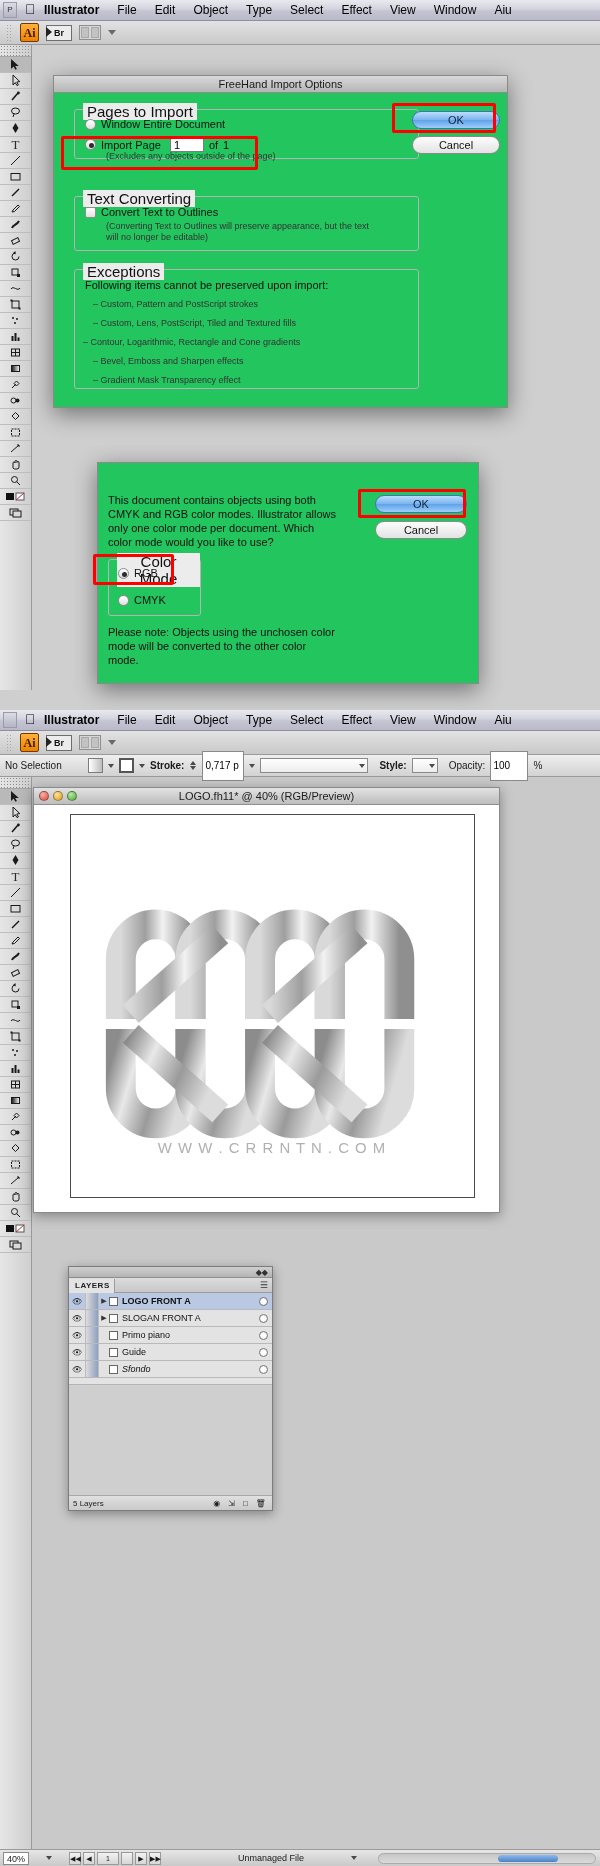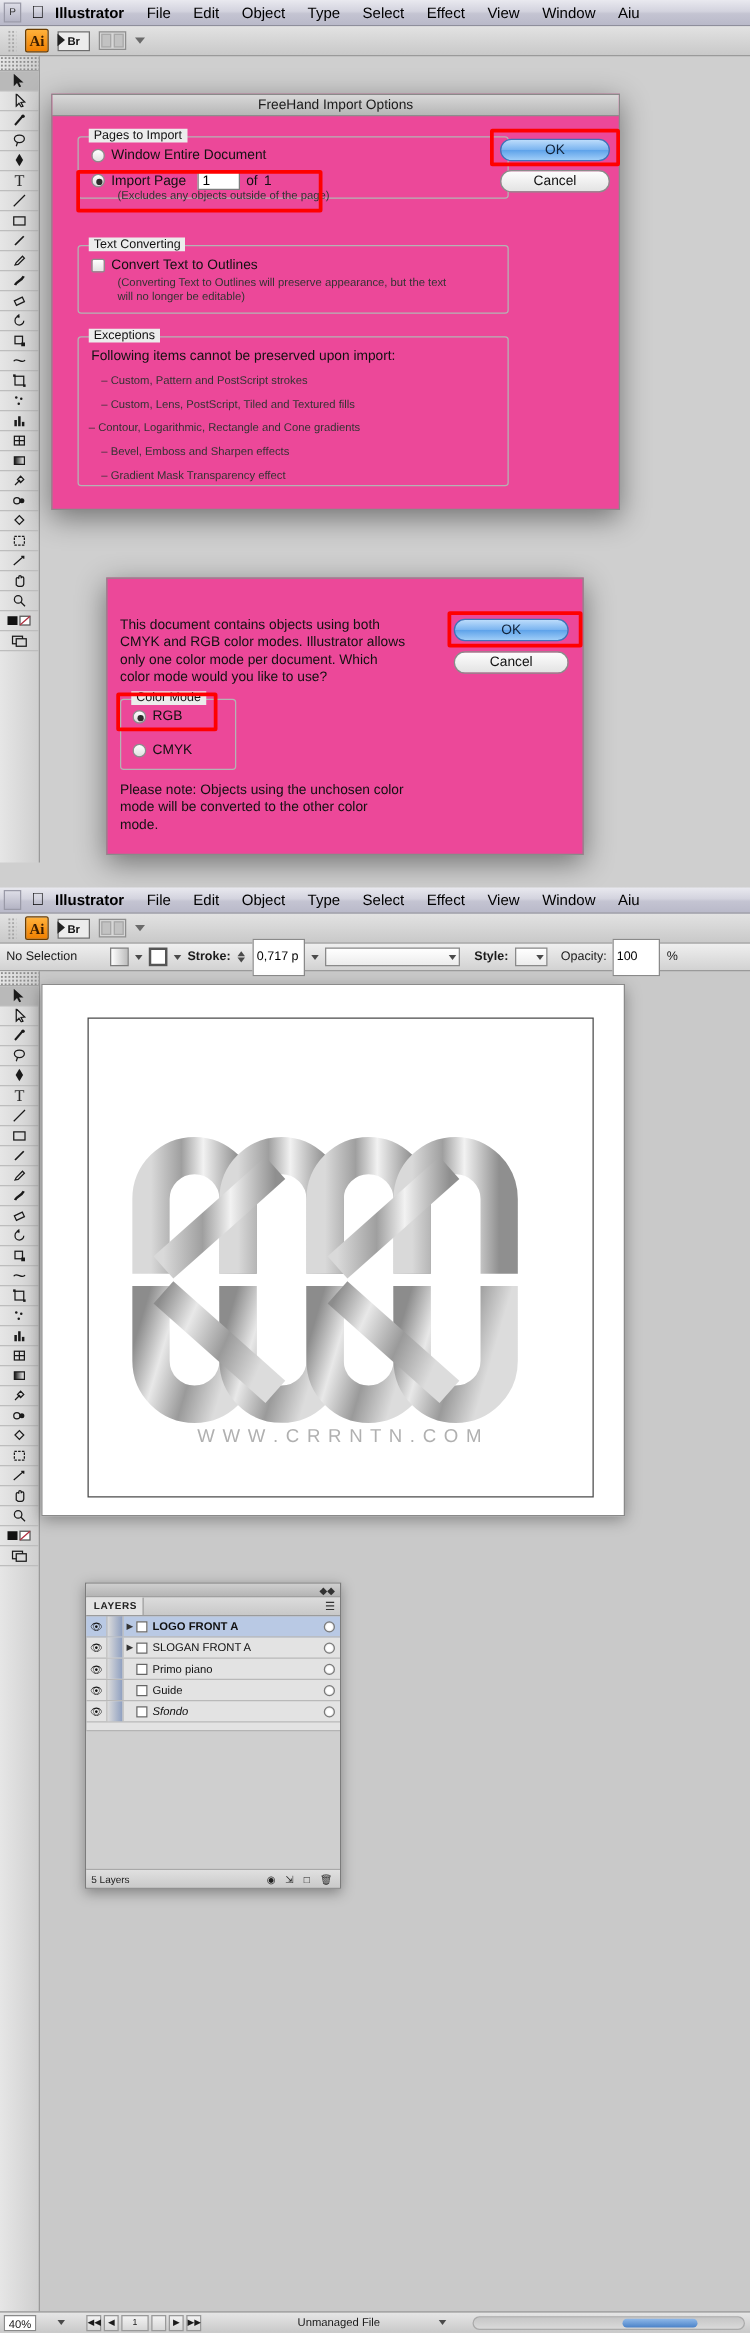--- a/index.html
+++ b/index.html
@@ -73,37 +73,38 @@
     height:16px; border-bottom:1px solid #bdbdbd;
     display:flex;align-items:center;justify-content:center;
     font-size:9px;color:#2a2a2a;
   }
   .tool svg { display:block; }
   .tool.sel { background:#b9b9b9; }
 
   
   .dialog {
     position:absolute;
-    background:#ec4899;
+    background:#22c55e;
     border:1px solid #8a8a8a;
     box-shadow:0 6px 22px rgba(0,0,0,.45);
+    margin-left:12px;
   }
   .dlg-title {
     height:17px;
     background:linear-gradient(to bottom,#d8d8d8,#b6b6b6);
     border-bottom:1px solid #8d8d8d;
     text-align:center; font-size:11px; color:#1a1a1a; line-height:17px;
   }
   .group {
     border:1px solid #b4b4b4; border-radius:3px;
     position:relative; margin:0;
   }
   .group-label {
     position:absolute; top:-7px; left:8px; background:#ececec;
-    padding:0 4px; font-size:10px; color:#111;
+    padding:0 4px; font-size:15px; color:#111;text-align:center;
   }
   .radio, .checkbox { display:inline-block; vertical-align:-2px; }
   .radio {
     width:11px;height:11px;border-radius:50%;
     border:1px solid #8d8d8d;
     background:linear-gradient(to bottom,#ffffff,#e0e0e0);
   }
   .radio.on { background:linear-gradient(to bottom,#ffffff,#dcdcdc); position:relative; }
   .radio.on:after{content:"";position:absolute;left:3px;top:3px;width:5px;height:5px;border-radius:50%;background:#2c2c2c;}
   .checkbox {
@@ -679,20 +680,26 @@
       </div>
     <div class="tool">
         <svg width="14" height="11" viewBox="0 0 14 11">
           <rect x="1" y="2" width="8" height="6" fill="none" stroke="#1a1a1a"></rect>
           <rect x="4" y="4" width="8" height="6" fill="#d9d9d9" stroke="#1a1a1a"></rect>
         </svg>
       </div>
   </div>
 
   <div class="docwin" style="left:33px;top:77px;width:467px;height:426px;">
+    <div class="doc-title">
+      <span class="winbtn" style="left:5px;background:radial-gradient(circle at 35% 30%,#ffb0a8,#d14b3f);"></span>
+      <span class="winbtn" style="left:19px;background:radial-gradient(circle at 35% 30%,#ffe49a,#d99a20);"></span>
+      <span class="winbtn" style="left:33px;background:radial-gradient(circle at 35% 30%,#b5eda0,#52a437);"></span>
+      <span>LOGO.fh11* @ 40% (RGB/Preview)</span>
+    </div>
 
     <div style="position:absolute;left:36px;top:26px;width:405px;height:384px;background:#fff;border:1px solid #4a4a4a;overflow:hidden;">
       <svg class="canvas-art" viewBox="0 0 405 384">
         <defs>
           <linearGradient id="gr1" x1="0" y1="0" x2="1" y2="0">
             <stop offset="0" stop-color="#d9d9d9"></stop>
               <stop offset="0.35" stop-color="#9f9f9f"></stop>
             <stop offset="0.6" stop-color="#f2f2f2"></stop>
               <stop offset="1" stop-color="#8f8f8f"></stop>
           </linearGradient>

